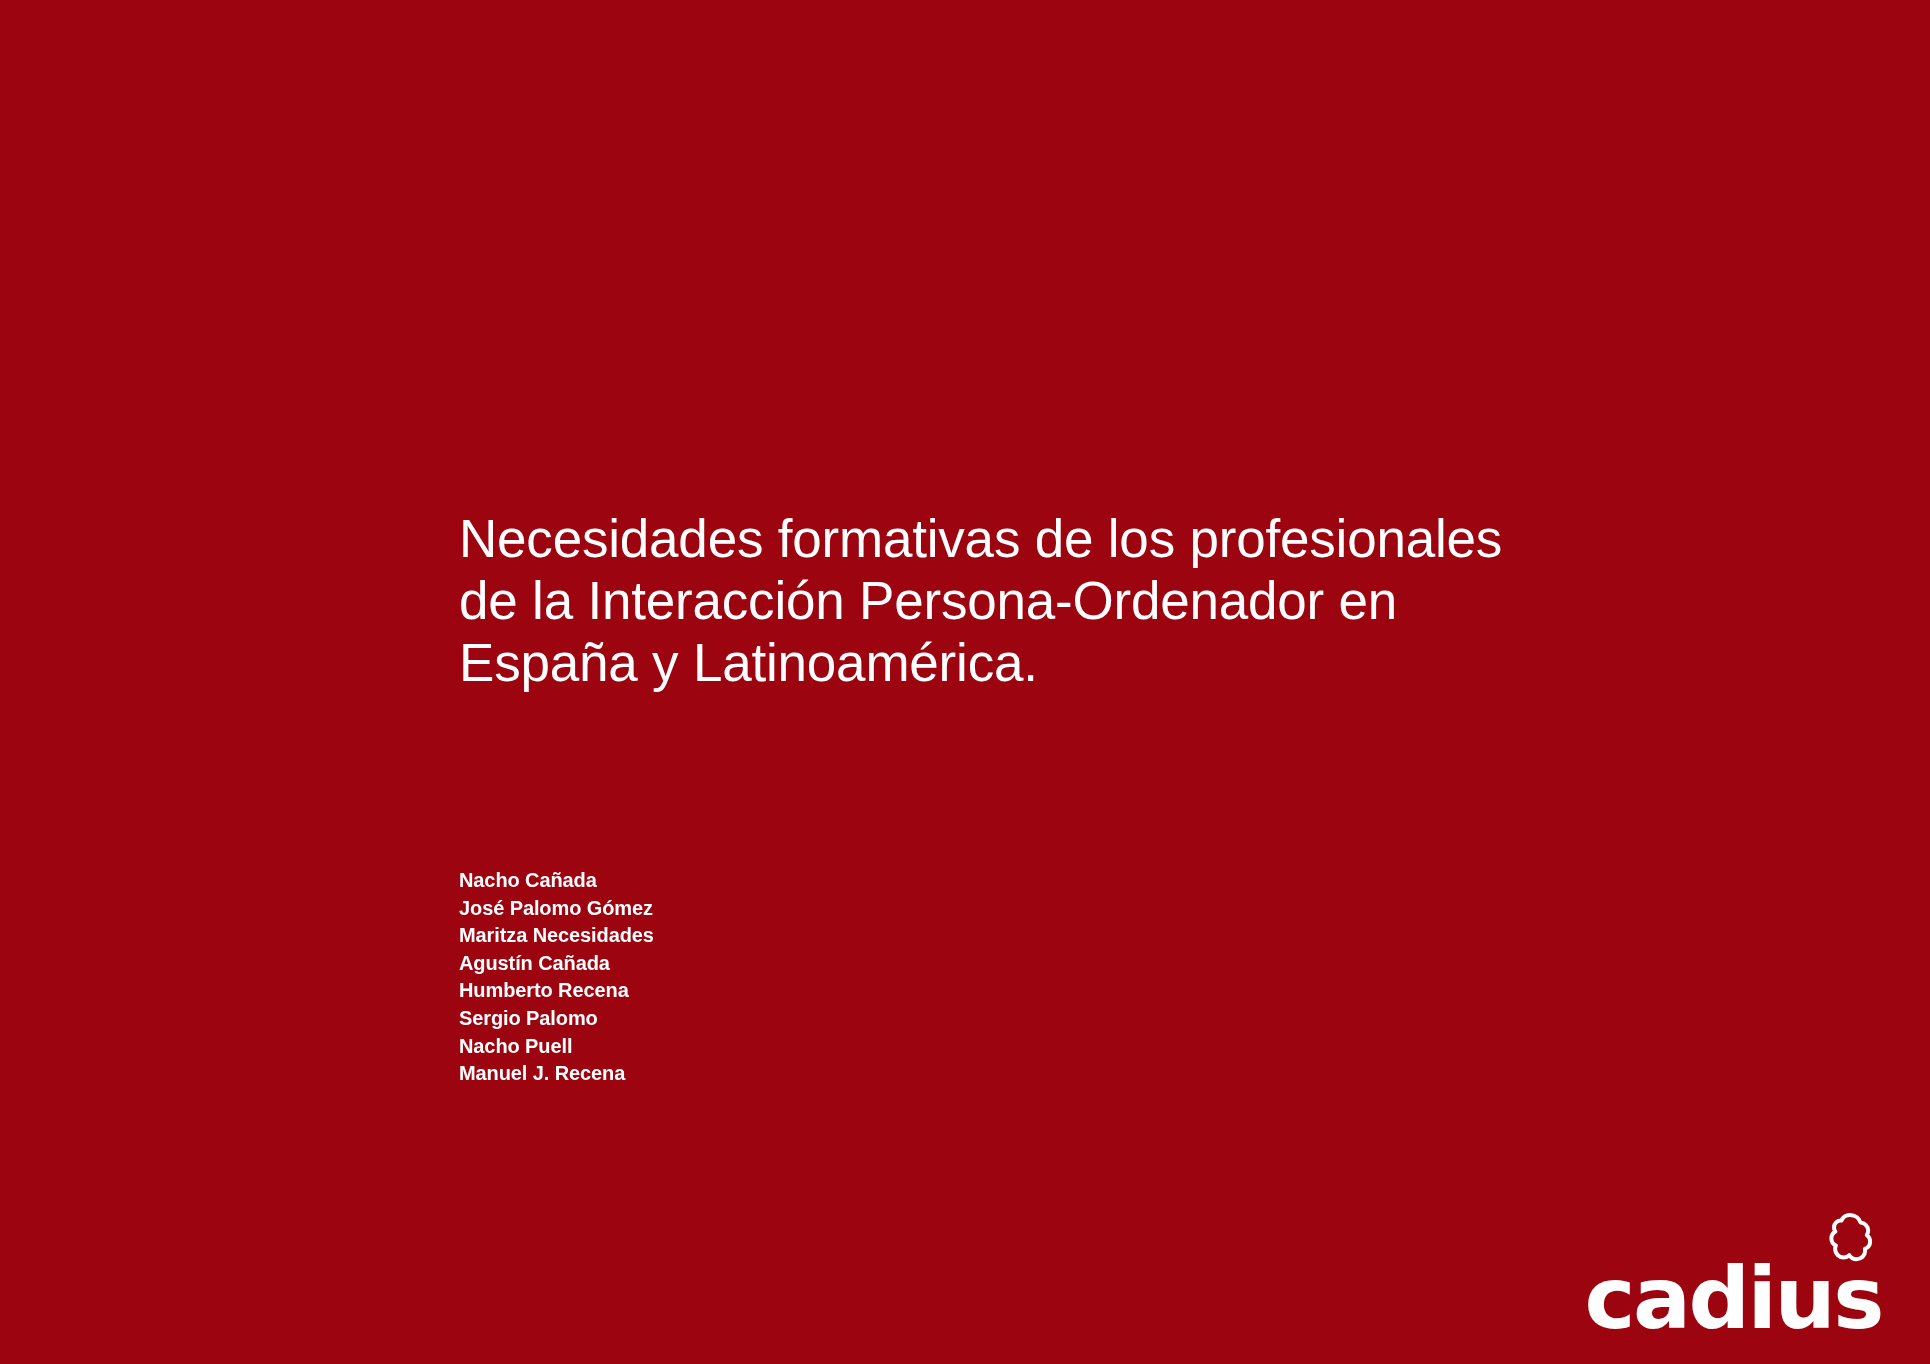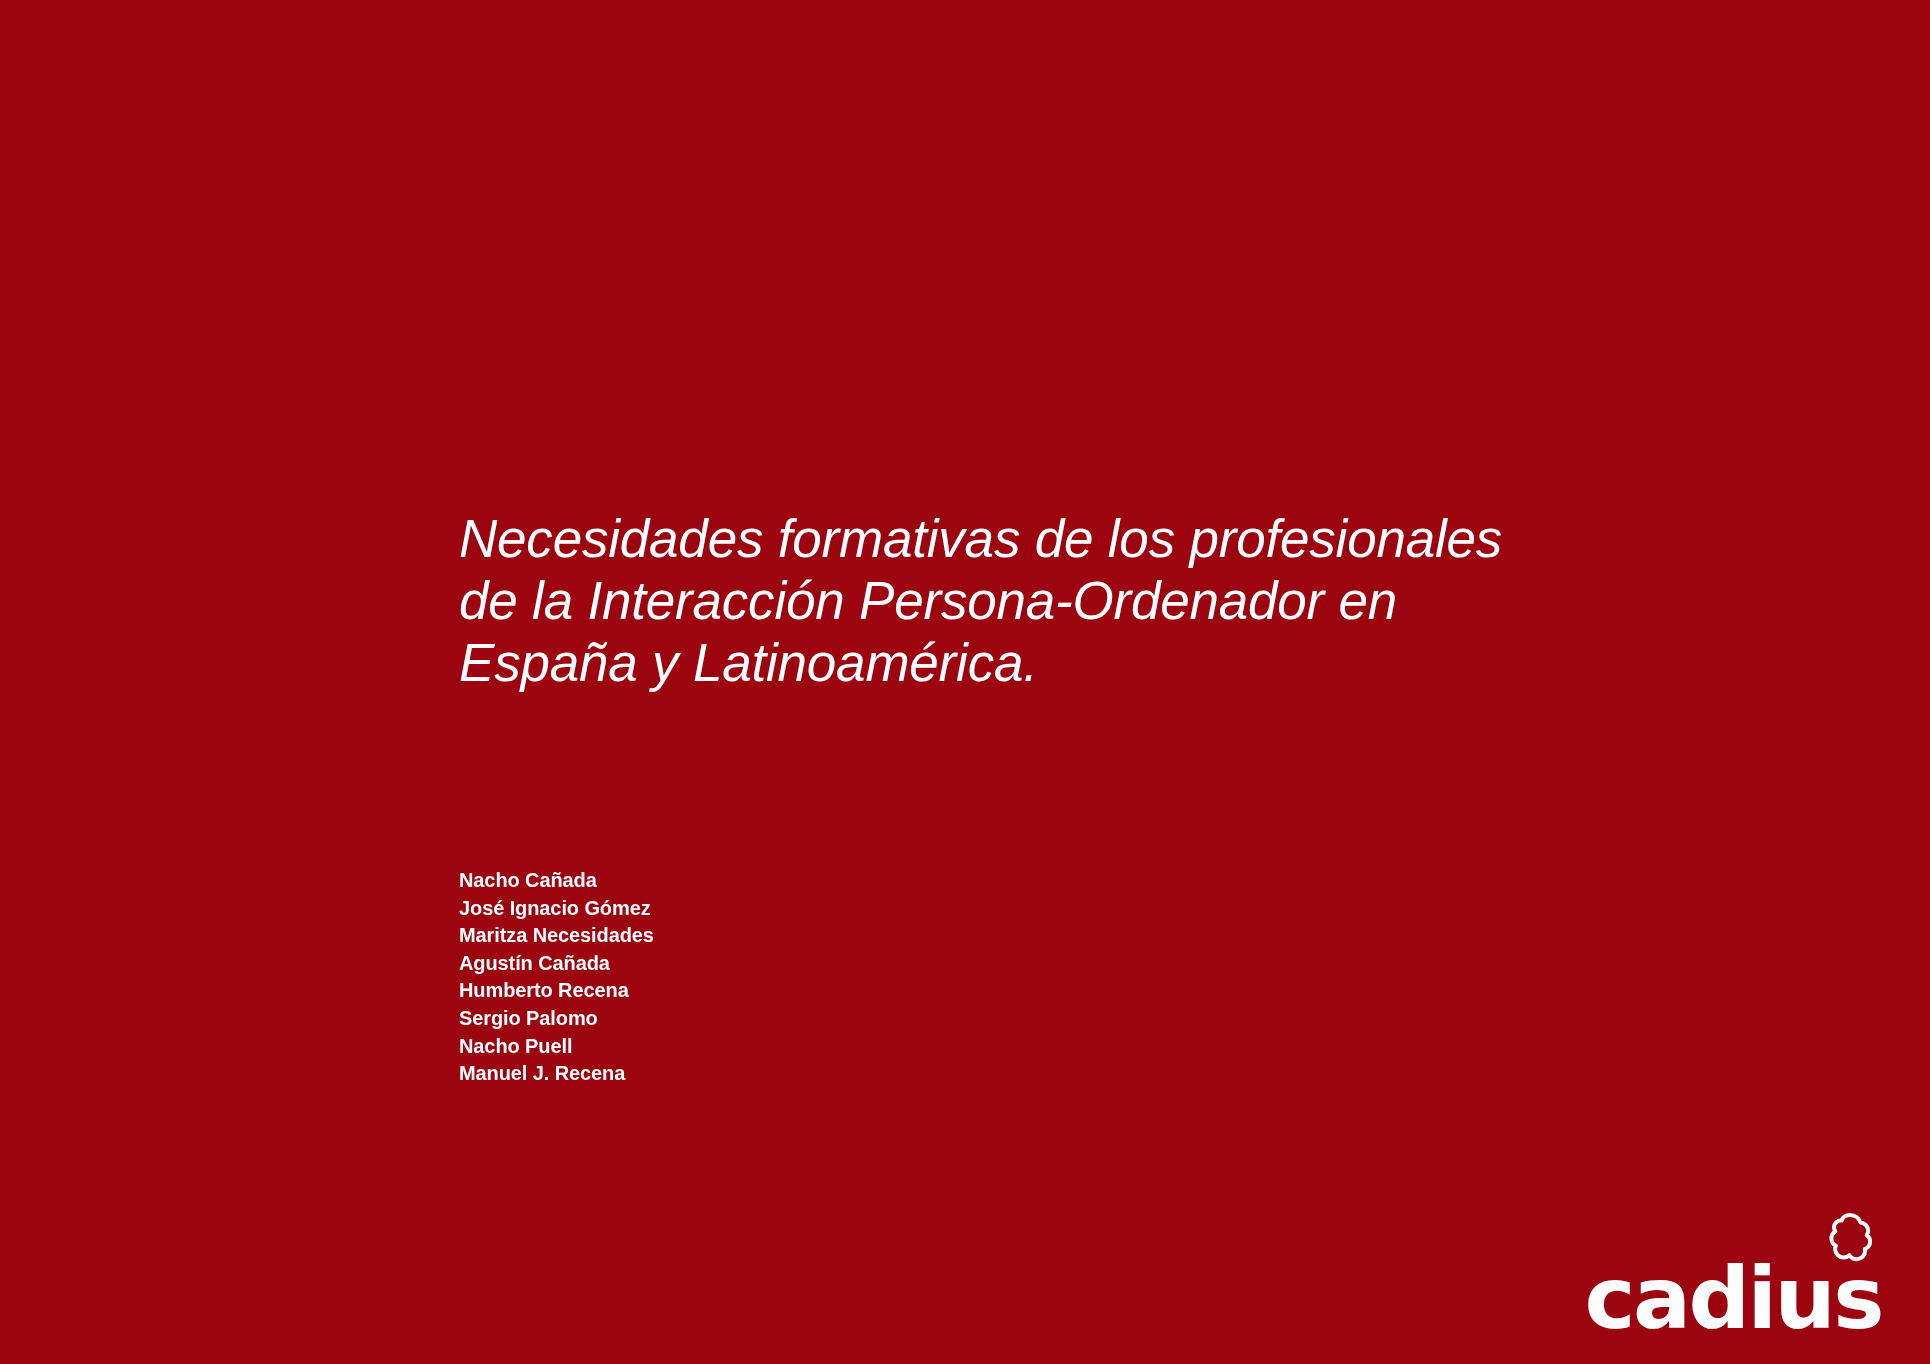--- a/index.html
+++ b/index.html
@@ -27,21 +27,20 @@
     width: 1100px;
   }
   .main-title {
     color: #ffffff;
     font-size: 53px;
     line-height: 1.17;
     font-weight: 400;
     letter-spacing: -0.2px;
     margin: 0;
     white-space: pre-line;
-    font-style: italic;
   }
   .subtitle {
     color: #ffffff;
     font-size: 30px;
     font-weight: 400;
     margin: 0;
     position: absolute;
     left: 459px;
     top: 740px;
     letter-spacing: 0.1px;
@@ -89,21 +88,21 @@
 
 <div class="slide">
 
   <div class="title-block">
     <h1 class="main-title">Necesidades formativas de los profesionales de la Interacción Persona-Ordenador en España y Latinoamérica.</h1>
   </div>
 
 
   <ul class="authors">
     <li>Nacho Cañada</li>
-    <li>José Ignacio Gómez</li>
+    <li>José Palomo Gómez</li>
     <li>Maritza Necesidades</li>
     <li>Agustín Cañada</li>
     <li>Humberto Recena</li>
     <li>Sergio Palomo</li>
     <li>Nacho Puell</li>
     <li>Manuel J. Recena</li>
   </ul>
 
   <div class="logo">
     <span class="logo-text">cadius</span>

